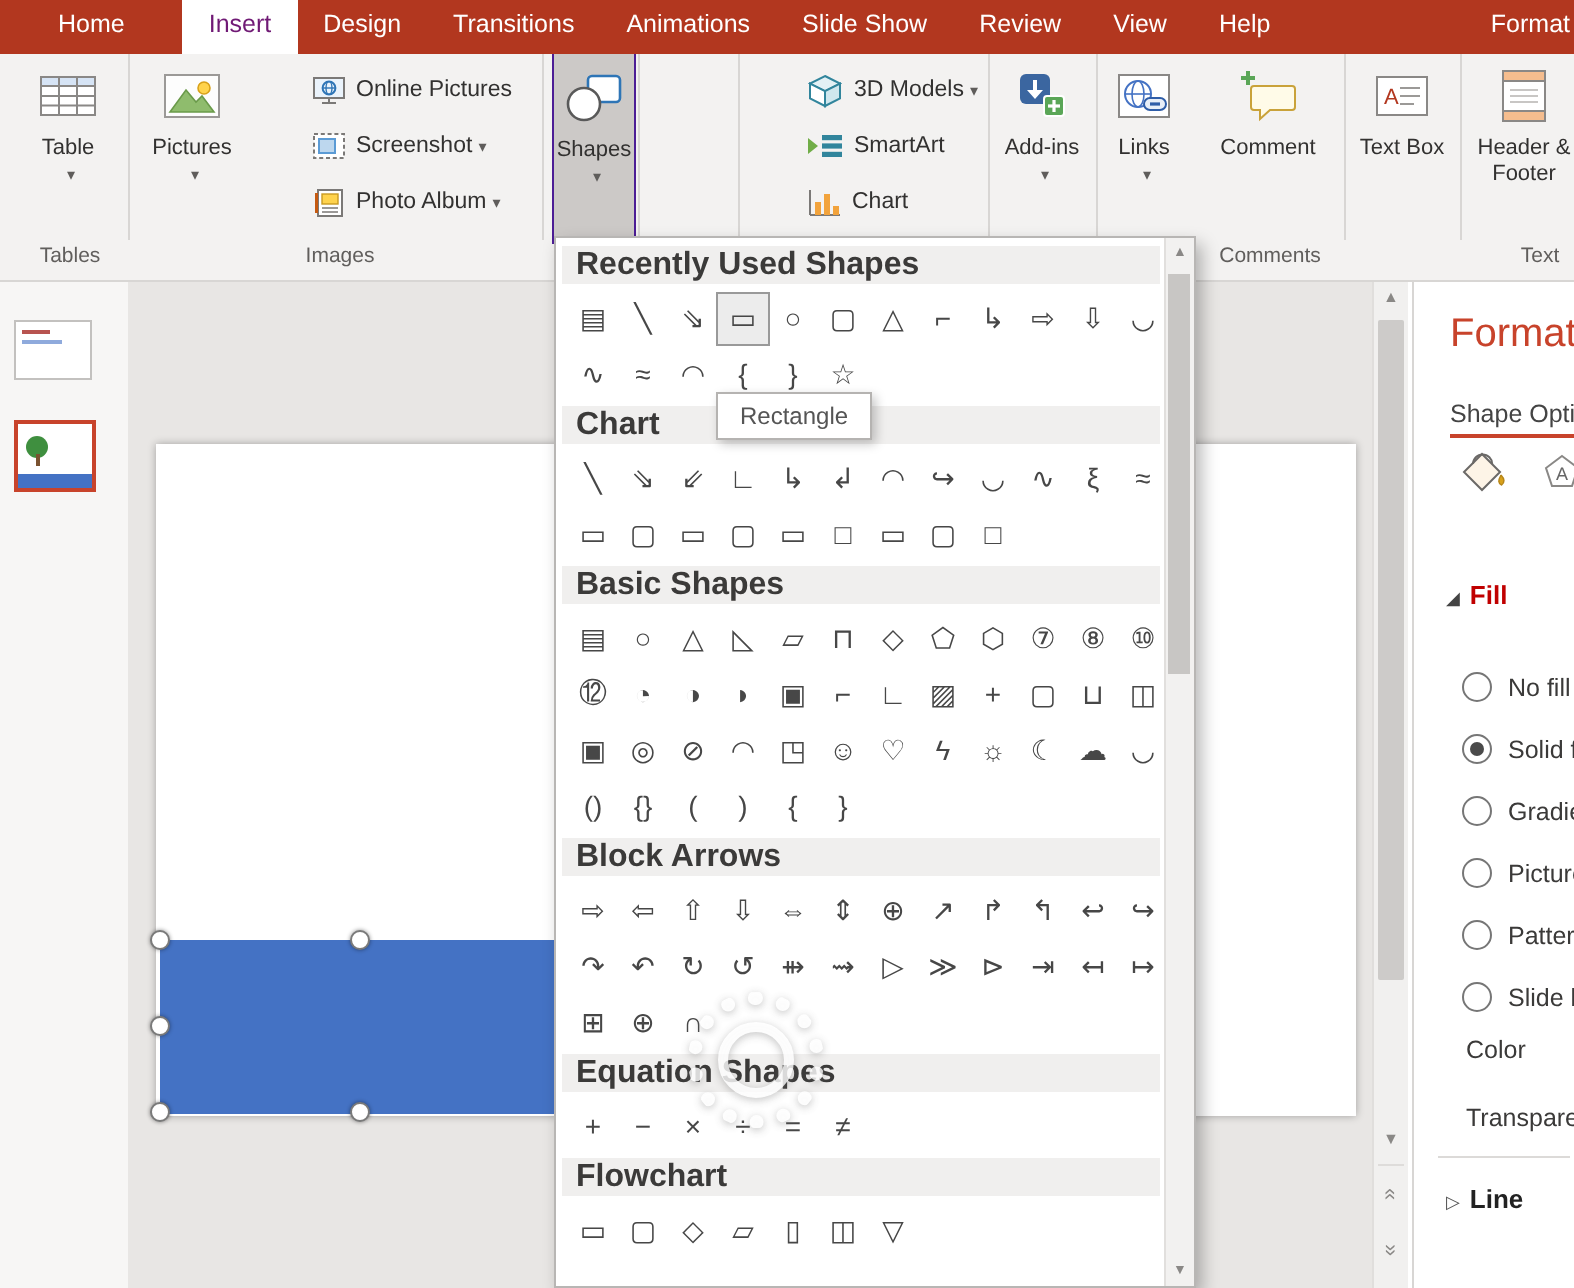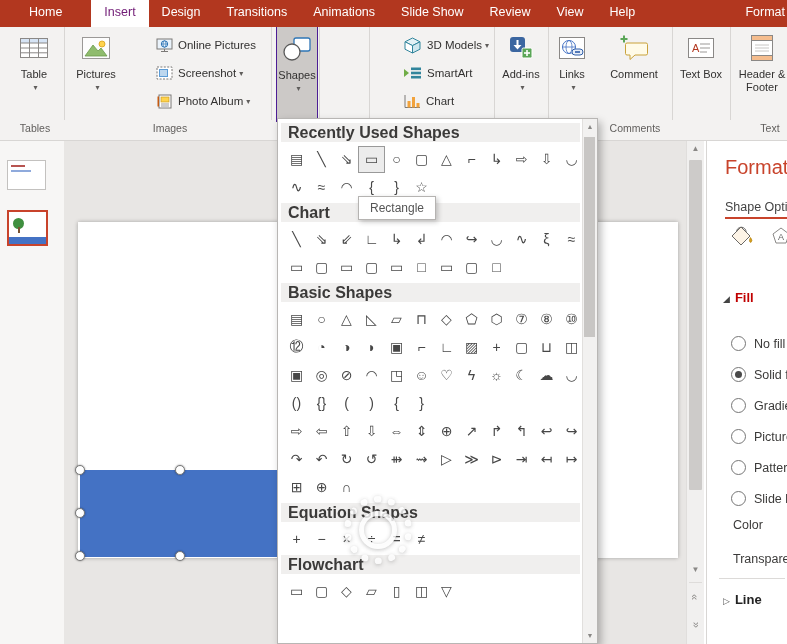--- a/index.html
+++ b/index.html
@@ -467,20 +467,21 @@
         <span class="shape-cell">◡</span>
       </div>
       <div class="sec-row">
         <span class="shape-cell">()</span>
         <span class="shape-cell">{}</span>
         <span class="shape-cell">(</span>
         <span class="shape-cell">)</span>
         <span class="shape-cell">{</span>
         <span class="shape-cell">}</span>
       </div>
+      <div class="sec-header">Block Arrows</div>
       <div class="sec-row">
         <span class="shape-cell">⇨</span>
         <span class="shape-cell">⇦</span>
         <span class="shape-cell">⇧</span>
         <span class="shape-cell">⇩</span>
         <span class="shape-cell">⇔</span>
         <span class="shape-cell">⇕</span>
         <span class="shape-cell">⊕</span>
         <span class="shape-cell">↗</span>
         <span class="shape-cell">↱</span>

